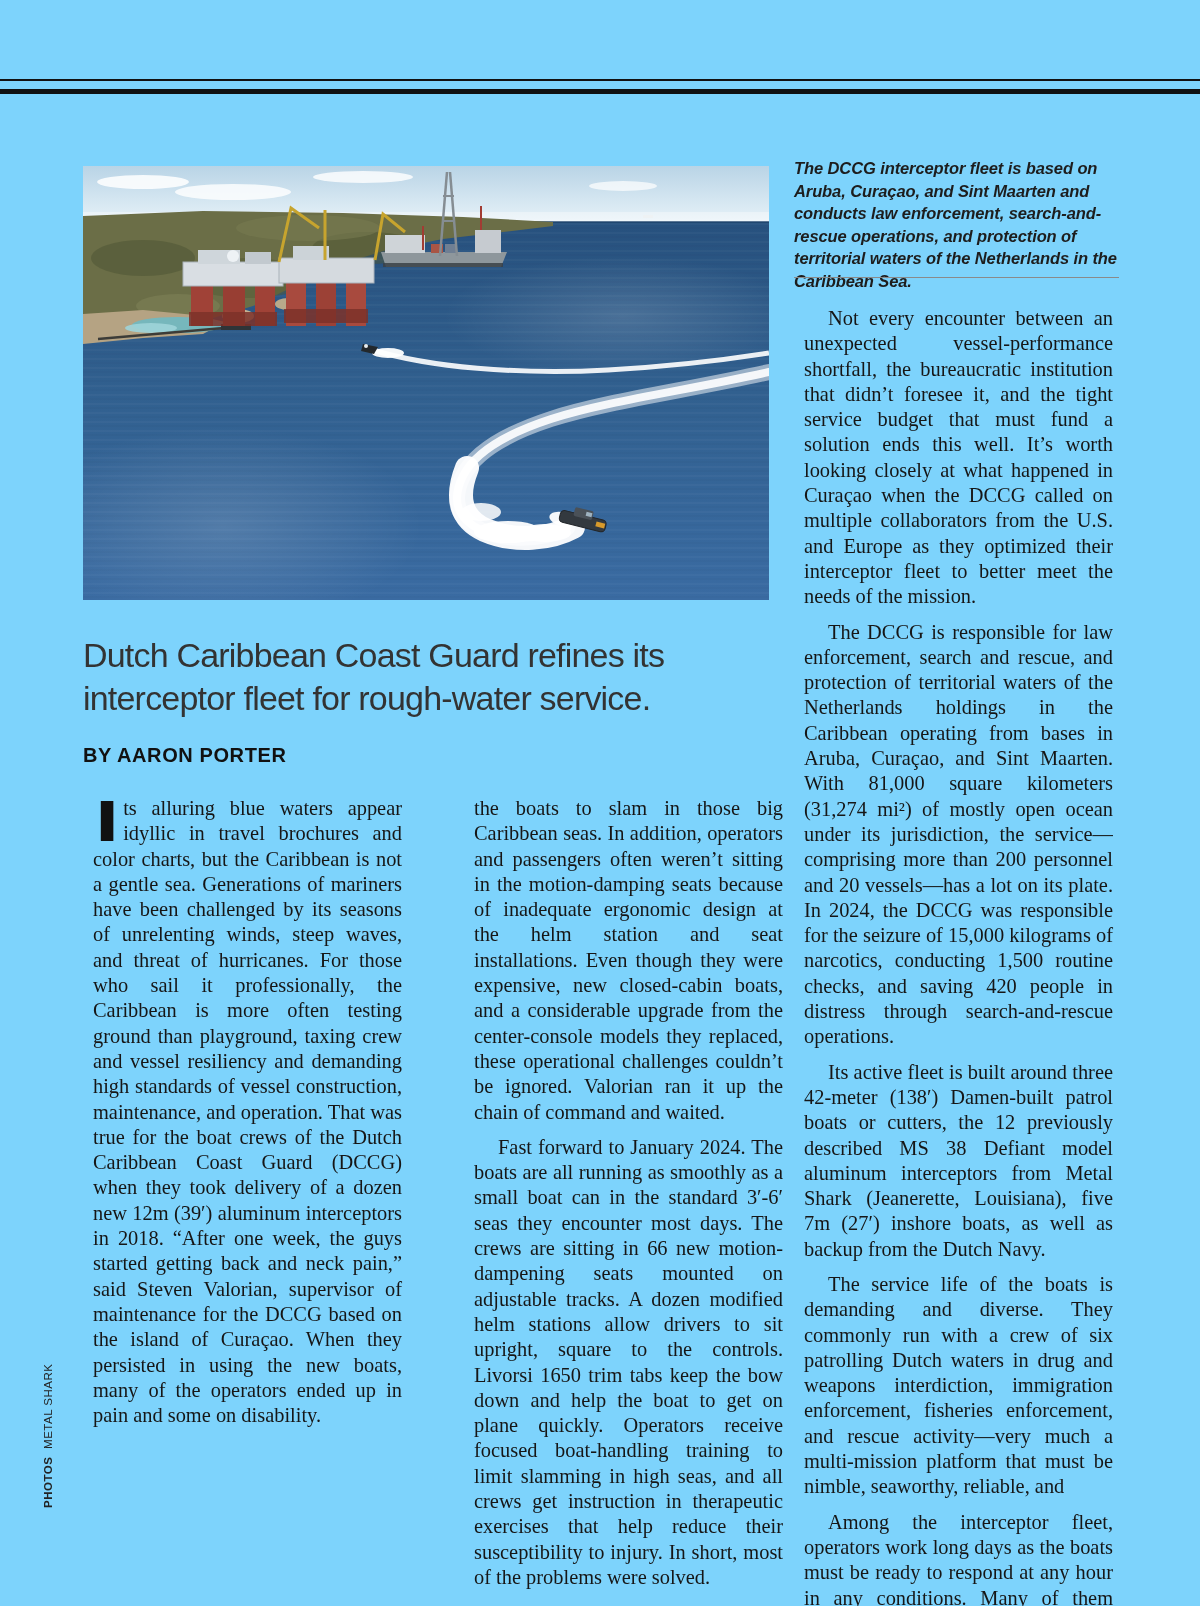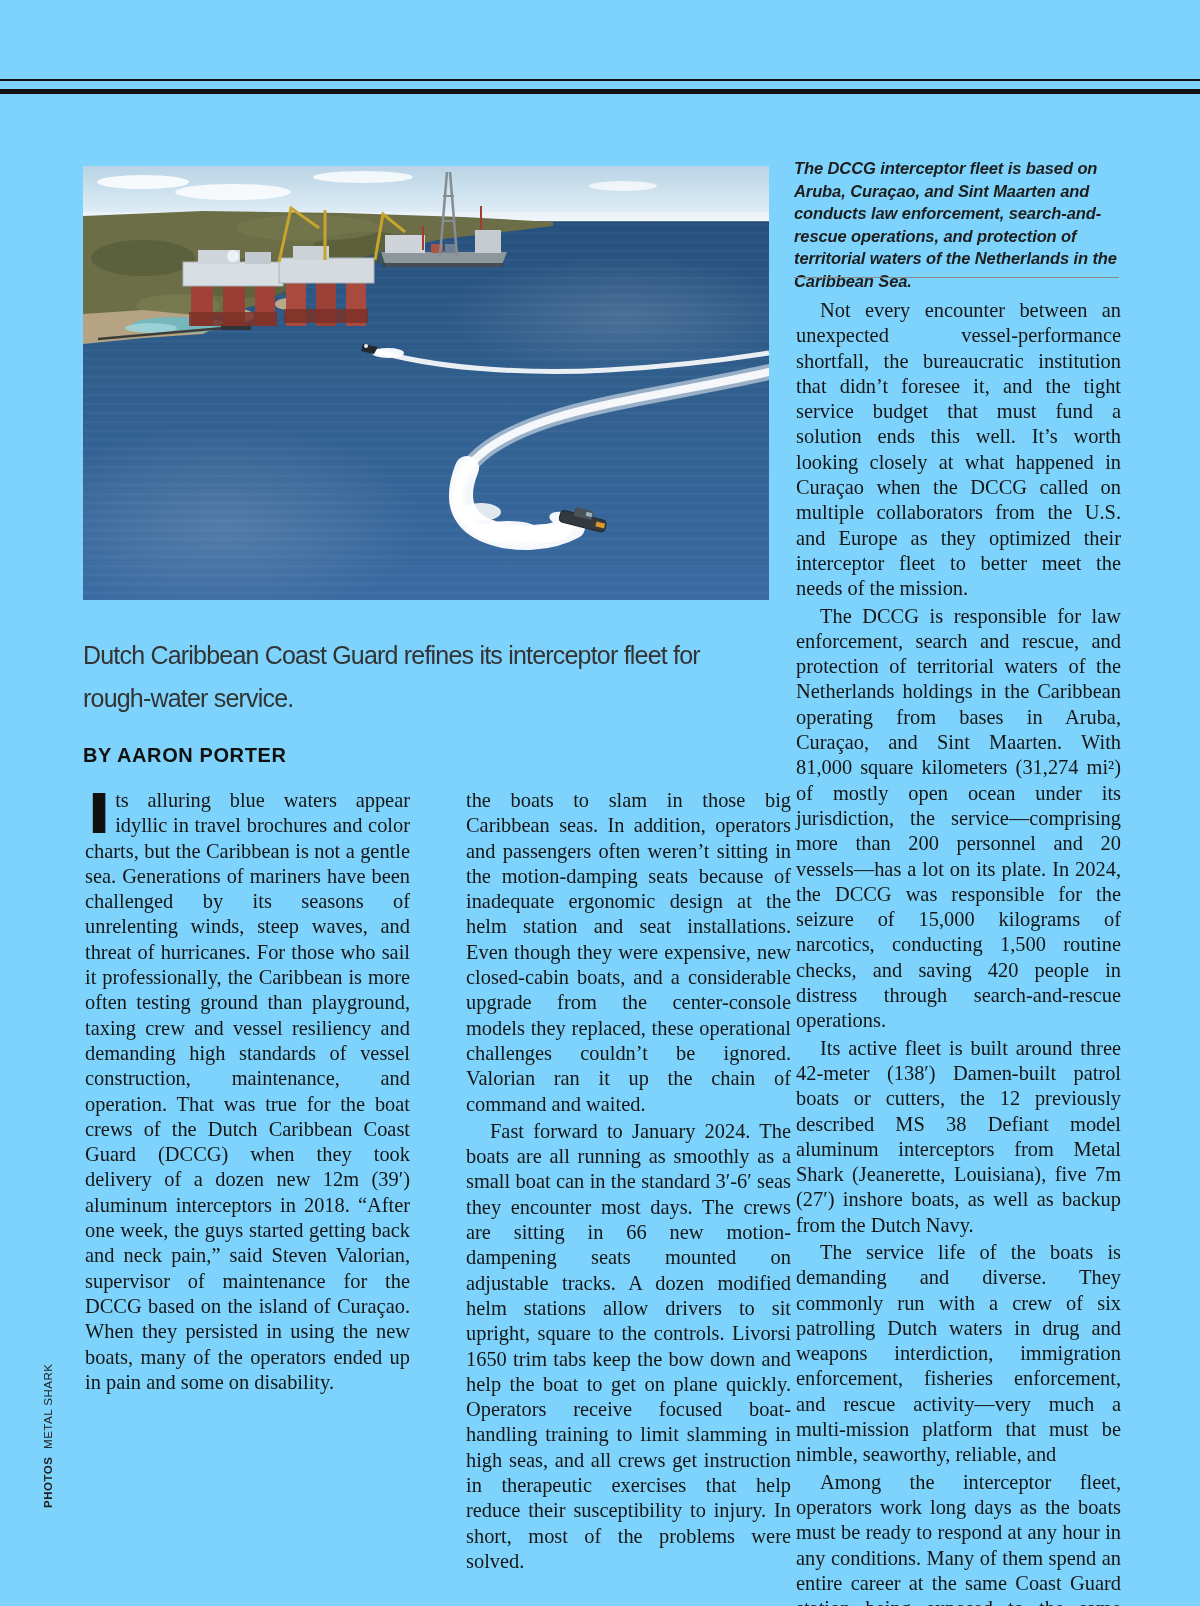--- a/index.html
+++ b/index.html
@@ -29,21 +29,21 @@
   .byline{
     position:absolute;left:83px;top:744px;
     font-family:"Liberation Sans",sans-serif;font-weight:700;
     font-size:20px;letter-spacing:0.6px;color:#111;
   }
 
   .bodycol{position:absolute;width:329px;font-size:20.4px;line-height:25.3px;text-align:justify;}
   .col1{left:83px;top:786px;}
   .col2{left:464px;top:786px;}
   .col3{left:794px;top:296px;}
-  .bodycol p{margin:2px;}
+  .bodycol p{margin:10px;}
   .bodycol p.indent{text-indent:24px;}
 
   .dropcap{
     float:left;
     font-family:"Liberation Sans",sans-serif;font-weight:700;
     font-size:58px;line-height:46px;color:#111;
     transform:scaleX(1.5);transform-origin:left bottom;
     margin:2px 12px 0 2px;
   }
 
@@ -187,21 +187,21 @@
         <rect x="489" y="343" width="19" height="9" rx="2" fill="#4a5158"></rect>
         <rect x="501" y="345" width="6" height="4" fill="#9fb3c0"></rect>
         <rect x="513" y="352" width="9" height="5" fill="#d89a2b"></rect>
       </g>
     </svg>
   </div>
 
   <div class="caption">The DCCG interceptor fleet is based on Aruba, Curaçao, and Sint Maarten and conducts law enforcement, search-and-rescue operations, and protection of territorial waters of the Netherlands in the Caribbean Sea.</div>
   <div class="caption-rule"></div>
 
-  <h1 class="headline" style="margin:0;font-size:25px;">Dutch Caribbean Coast Guard refines its interceptor fleet for rough-water service.</h1>
+  <h1 class="headline" style="margin:0;font-size:34px;">Dutch Caribbean Coast Guard refines its interceptor fleet for rough-water service.</h1>
   <div class="byline">BY AARON PORTER</div>
 
   <div class="bodycol col1">
     <p><span class="dropcap">I</span><span>ts alluring blue waters appear idyllic in travel brochures and color charts, but the Caribbean is not a gentle sea. Generations of mariners have been challenged by its seasons of unrelenting winds, steep waves, and threat of hurricanes. For those who sail it professionally, the Caribbean is more often testing ground than playground, taxing crew and vessel resiliency and demanding high standards of vessel construction, maintenance, and operation. That was true for the boat crews of the Dutch Caribbean Coast Guard (DCCG) when they took delivery of a dozen new 12m (39′) aluminum interceptors in 2018. “After one week, the guys started getting back and neck pain,” said Steven Valorian, supervisor of maintenance for the DCCG based on the island of Curaçao. When they persisted in using the new boats, many of the operators ended up in pain and some on disability.</span></p>
   </div>
 
   <div class="bodycol col2">
     <p>the boats to slam in those big Caribbean seas. In addition, operators and passengers often weren’t sitting in the motion-damping seats because of inadequate ergonomic design at the helm station and seat installations. Even though they were expensive, new closed-cabin boats, and a considerable upgrade from the center-console models they replaced, these operational challenges couldn’t be ignored. Valorian ran it up the chain of command and waited.</p>
     <p class="indent">Fast forward to January 2024. The boats are all running as smoothly as a small boat can in the standard 3′-6′ seas they encounter most days. The crews are sitting in 66 new motion-dampening seats mounted on adjustable tracks. A dozen modified helm stations allow drivers to sit upright, square to the controls. Livorsi 1650 trim tabs keep the bow down and help the boat to get on plane quickly. Operators receive focused boat-handling training to limit slamming in high seas, and all crews get instruction in therapeutic exercises that help reduce their susceptibility to injury. In short, most of the problems were solved.</p>
   </div>

